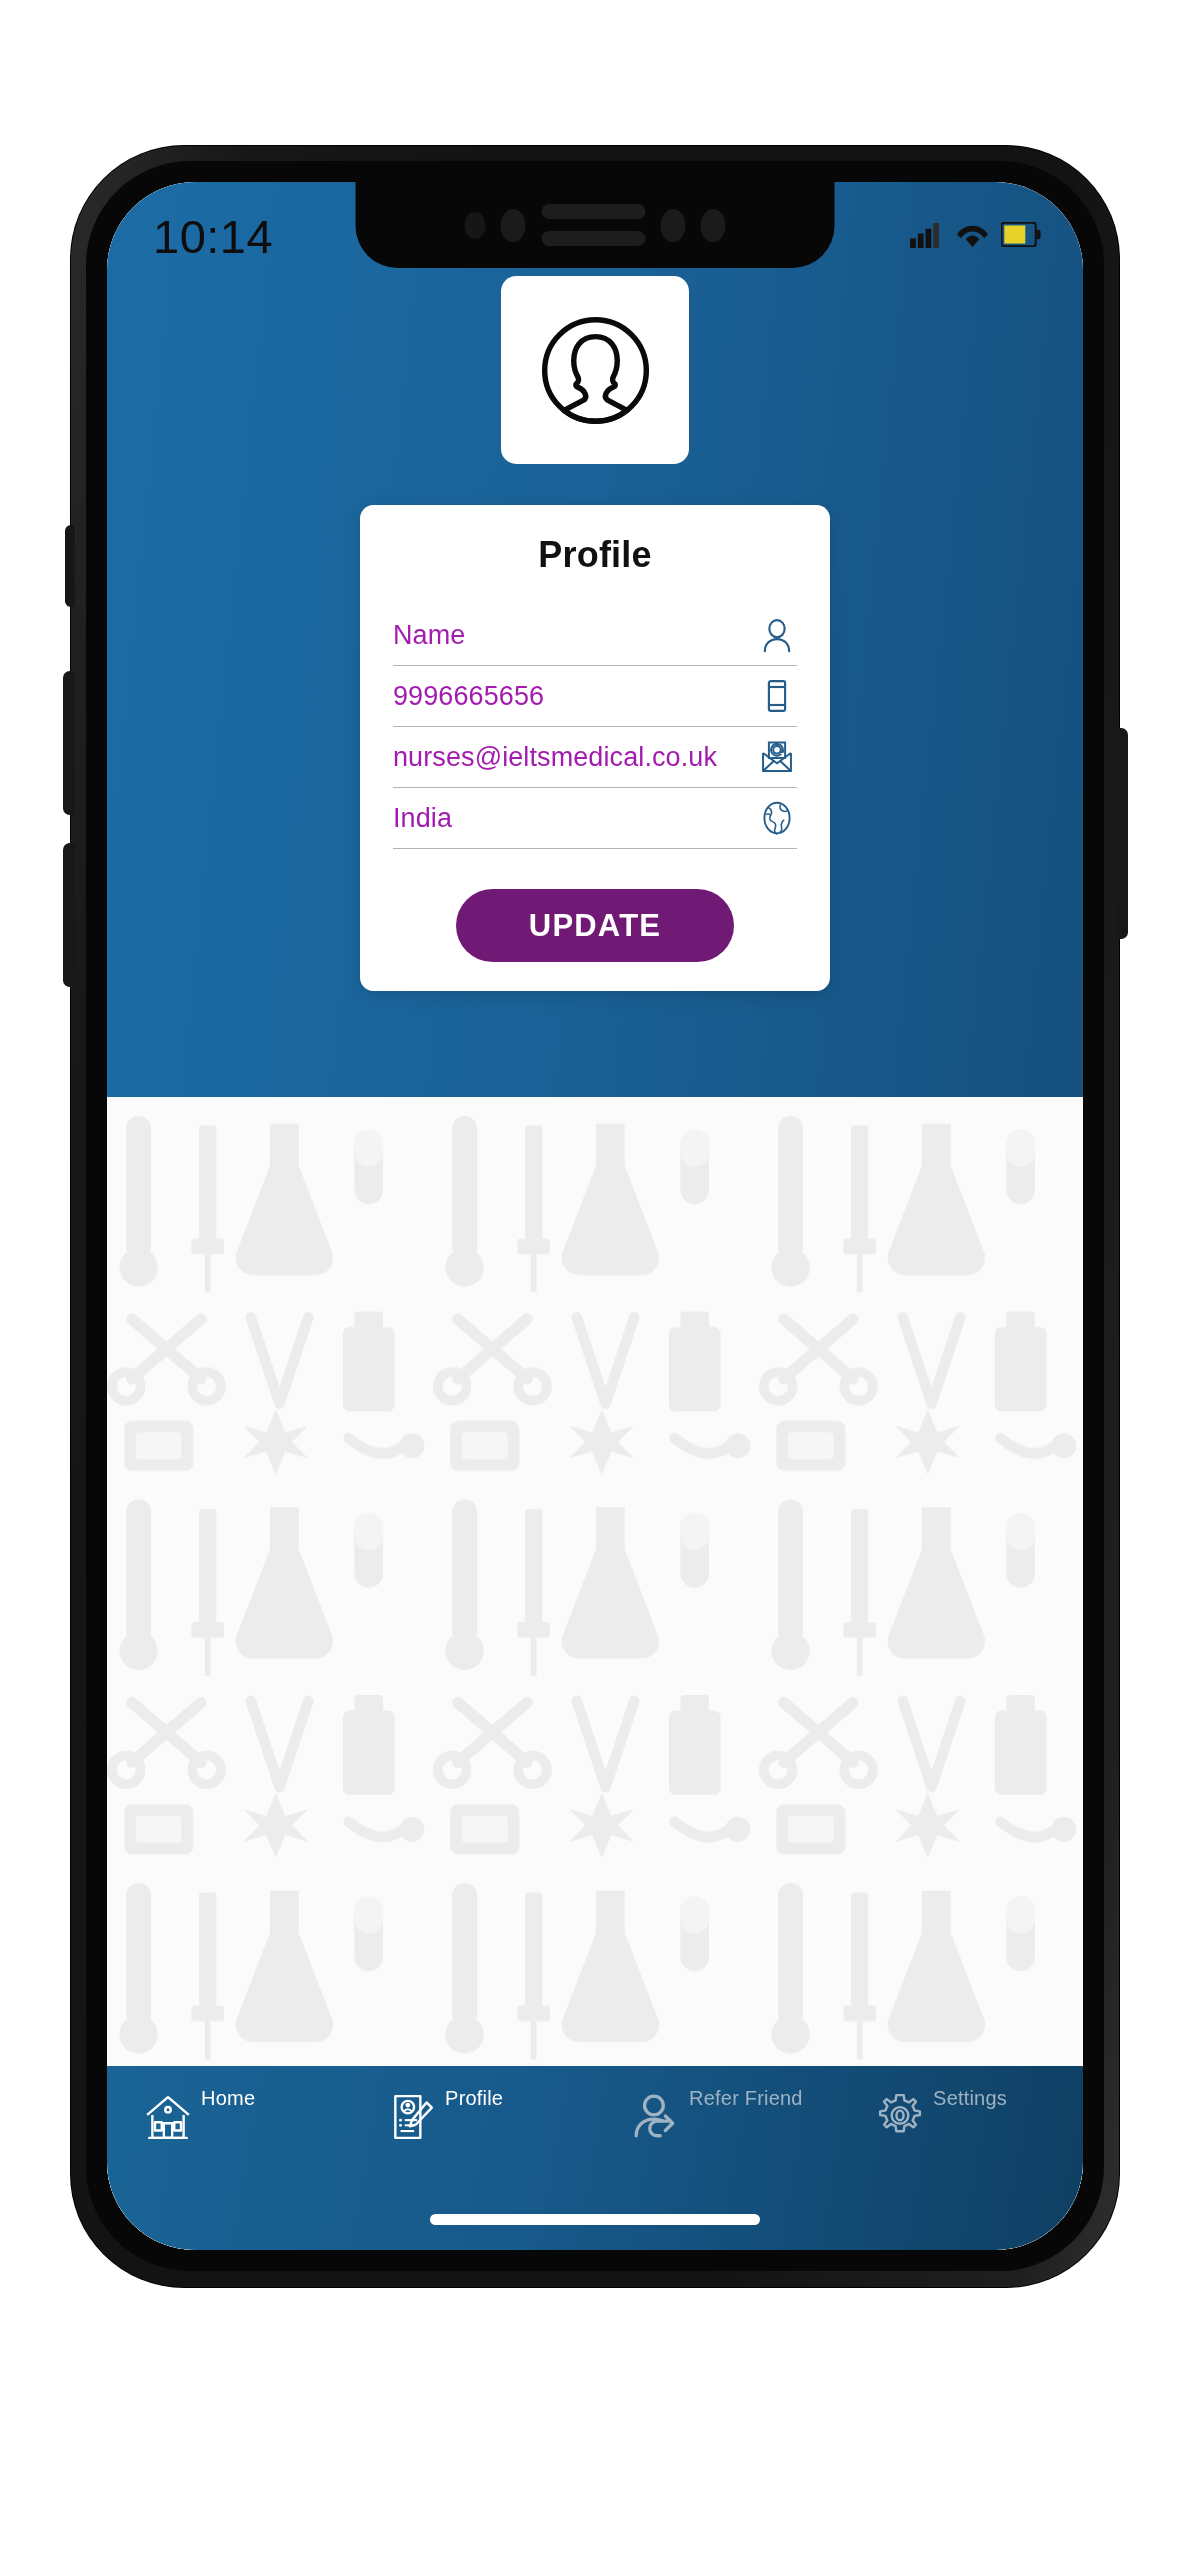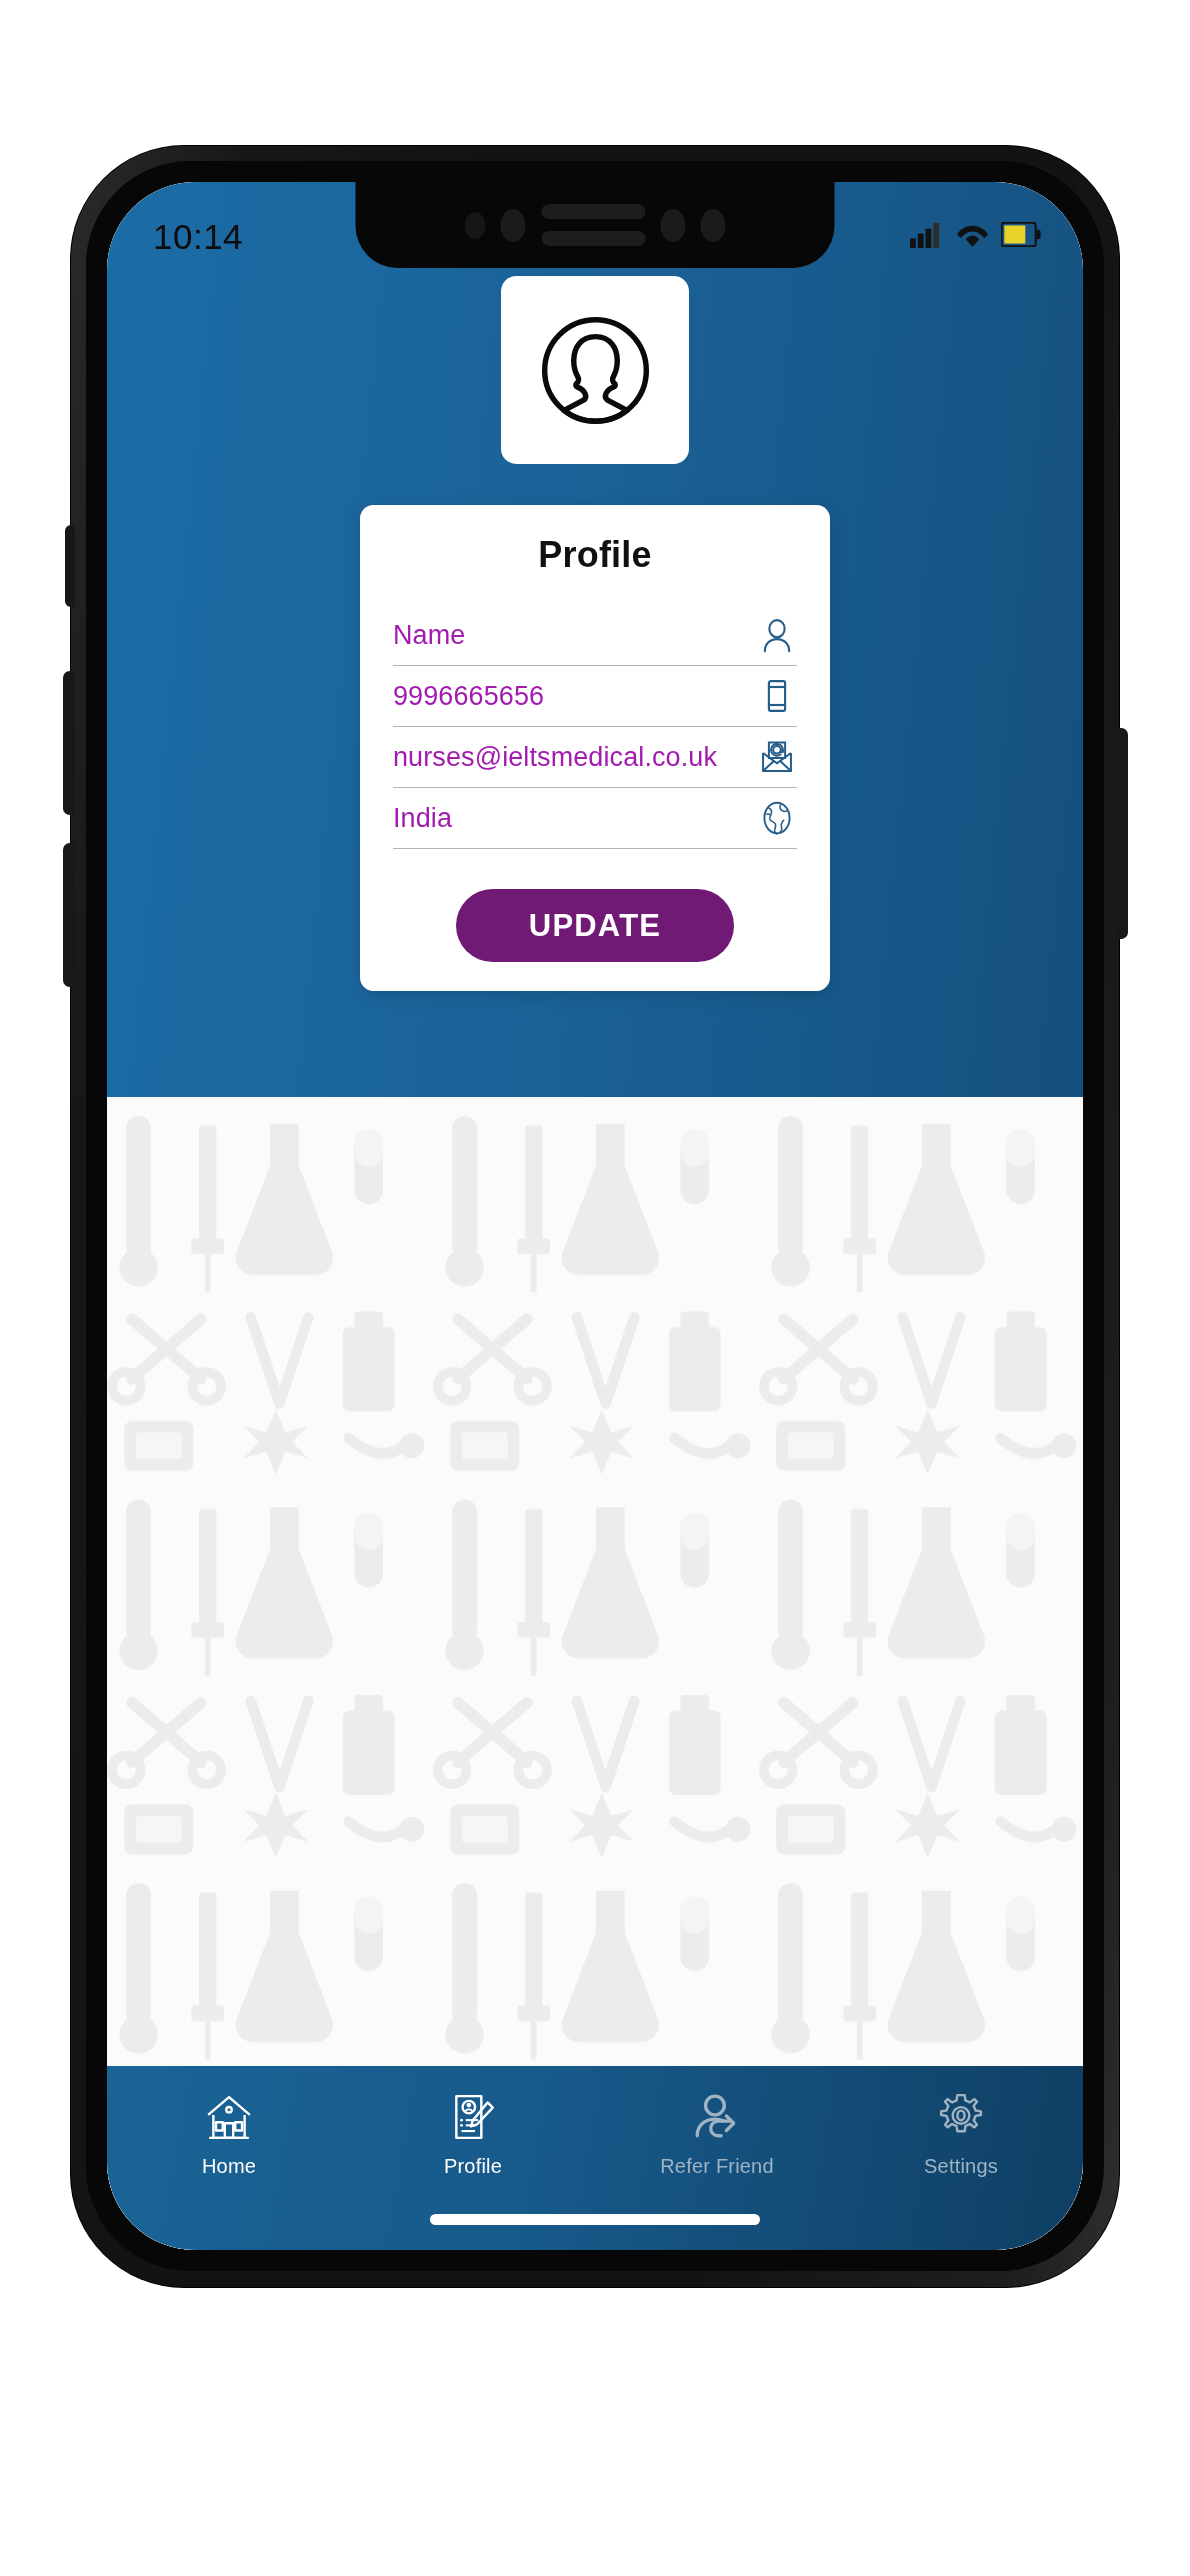--- a/index.html
+++ b/index.html
@@ -135,21 +135,21 @@
     width: 100%;
     height: 92px;
     z-index: 45;
     display: flex;
     align-items: center;
     justify-content: space-between;
     padding: 17px 42px 0 46px;
     color: #0d0d0d;
   }
   .status-time {
-    font-size: 35px;
+    font-size: 47px;
     font-weight: 400;
     letter-spacing: 0.5px;
     line-height: 1;
   }
   .status-icons {
     display: flex;
     align-items: center;
     gap: 12.5px;
   }
 
@@ -274,22 +274,22 @@
     background: linear-gradient(100deg, #1a6496 0%, #17598a 45%, #0f3f63 100%);
     display: flex;
     align-items: flex-start;
     justify-content: space-around;
     padding-top: 21px;
     z-index: 25;
   }
   .nav-item {
     width: 173px;
     display: flex;
-    flex-direction: column;
-    align-items: center;
+    flex-direction: row;
+    align-items: flex-start;
     gap: 8.6px;
     cursor: pointer;
   }
   .nav-icon {
     height: 59px;
     display: flex;
     align-items: center;
     justify-content: center;
     color: #9fb3c2;
   }

